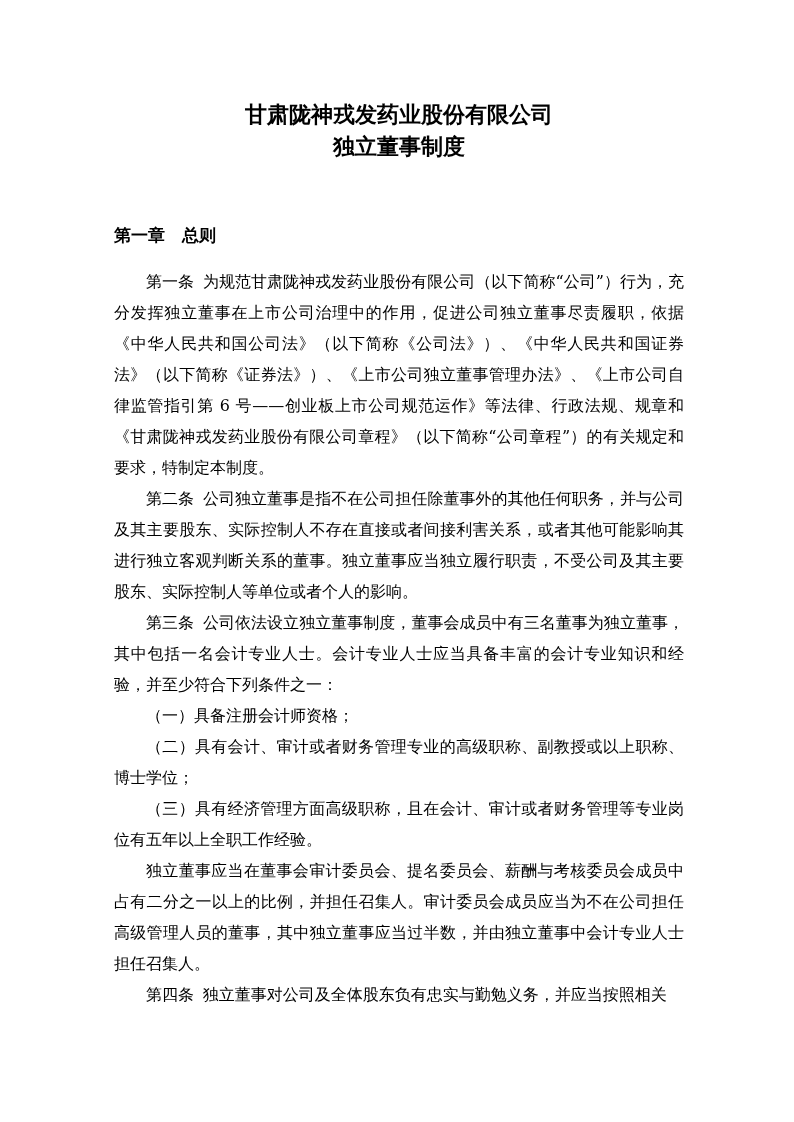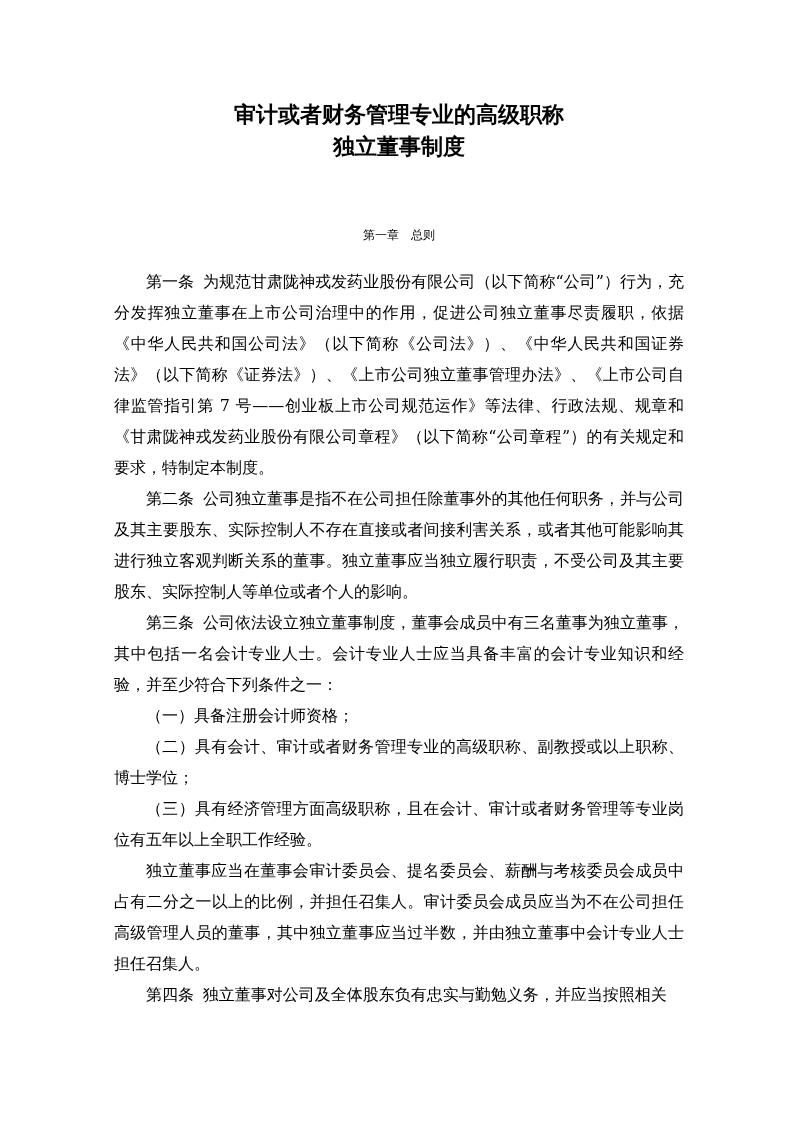--- a/index.html
+++ b/index.html
@@ -26,24 +26,23 @@
     margin: 0;
   }
   .doc-subtitle {
     font-size: 22px;
     line-height: 22px;
     font-weight: bold;
     text-align: center;
     margin: 10px 0 0 0;
   }
   .chapter-heading {
-    font-size: 12px;
+    font-size: 17px;
     line-height: 17px;
-    font-weight: normal;
-    text-align: center;
+    font-weight: bold;
     margin: 70px 0 0 0;
   }
   .doc-body {
     margin-top: 22px;
     font-size: 16px;
     line-height: 31px;
     text-align: justify;
     text-justify: inter-character;
   }
   .doc-body p {
@@ -56,25 +55,25 @@
   }
   .article-label:empty {
     display: none;
     margin: 0;
   }
 </style>
 </head>
 <body>
 
 <div class="page">
-  <h1 class="doc-title">审计或者财务管理专业的高级职称</h1>
+  <h1 class="doc-title">甘肃陇神戎发药业股份有限公司</h1>
   <h2 class="doc-subtitle">独立董事制度</h2>
   <h3 class="chapter-heading">第一章　总则</h3>
   <div class="doc-body">
-    <p><span class="article-label">第一条</span><span>为规范甘肃陇神戎发药业股份有限公司（以下简称“公司”）行为，充分发挥独立董事在上市公司治理中的作用，促进公司独立董事尽责履职，依据《中华人民共和国公司法》（以下简称《公司法》）、《中华人民共和国证券法》（以下简称《证券法》）、《上市公司独立董事管理办法》、《上市公司自律监管指引第 7 号——创业板上市公司规范运作》等法律、行政法规、规章和《甘肃陇神戎发药业股份有限公司章程》（以下简称“公司章程”）的有关规定和要求，特制定本制度。</span></p>
+    <p><span class="article-label">第一条</span><span>为规范甘肃陇神戎发药业股份有限公司（以下简称“公司”）行为，充分发挥独立董事在上市公司治理中的作用，促进公司独立董事尽责履职，依据《中华人民共和国公司法》（以下简称《公司法》）、《中华人民共和国证券法》（以下简称《证券法》）、《上市公司独立董事管理办法》、《上市公司自律监管指引第 6 号——创业板上市公司规范运作》等法律、行政法规、规章和《甘肃陇神戎发药业股份有限公司章程》（以下简称“公司章程”）的有关规定和要求，特制定本制度。</span></p>
     <p><span class="article-label">第二条</span><span>公司独立董事是指不在公司担任除董事外的其他任何职务，并与公司及其主要股东、实际控制人不存在直接或者间接利害关系，或者其他可能影响其进行独立客观判断关系的董事。独立董事应当独立履行职责，不受公司及其主要股东、实际控制人等单位或者个人的影响。</span></p>
     <p><span class="article-label">第三条</span><span>公司依法设立独立董事制度，董事会成员中有三名董事为独立董事，其中包括一名会计专业人士。会计专业人士应当具备丰富的会计专业知识和经验，并至少符合下列条件之一：</span></p>
     <p><span>（一）具备注册会计师资格；</span></p>
     <p><span>（二）具有会计、审计或者财务管理专业的高级职称、副教授或以上职称、博士学位；</span></p>
     <p><span>（三）具有经济管理方面高级职称，且在会计、审计或者财务管理等专业岗位有五年以上全职工作经验。</span></p>
     <p><span>独立董事应当在董事会审计委员会、提名委员会、薪酬与考核委员会成员中占有二分之一以上的比例，并担任召集人。审计委员会成员应当为不在公司担任高级管理人员的董事，其中独立董事应当过半数，并由独立董事中会计专业人士担任召集人。</span></p>
     <p><span class="article-label">第四条</span><span>独立董事对公司及全体股东负有忠实与勤勉义务，并应当按照相关</span></p>
   </div>
 </div>
 

